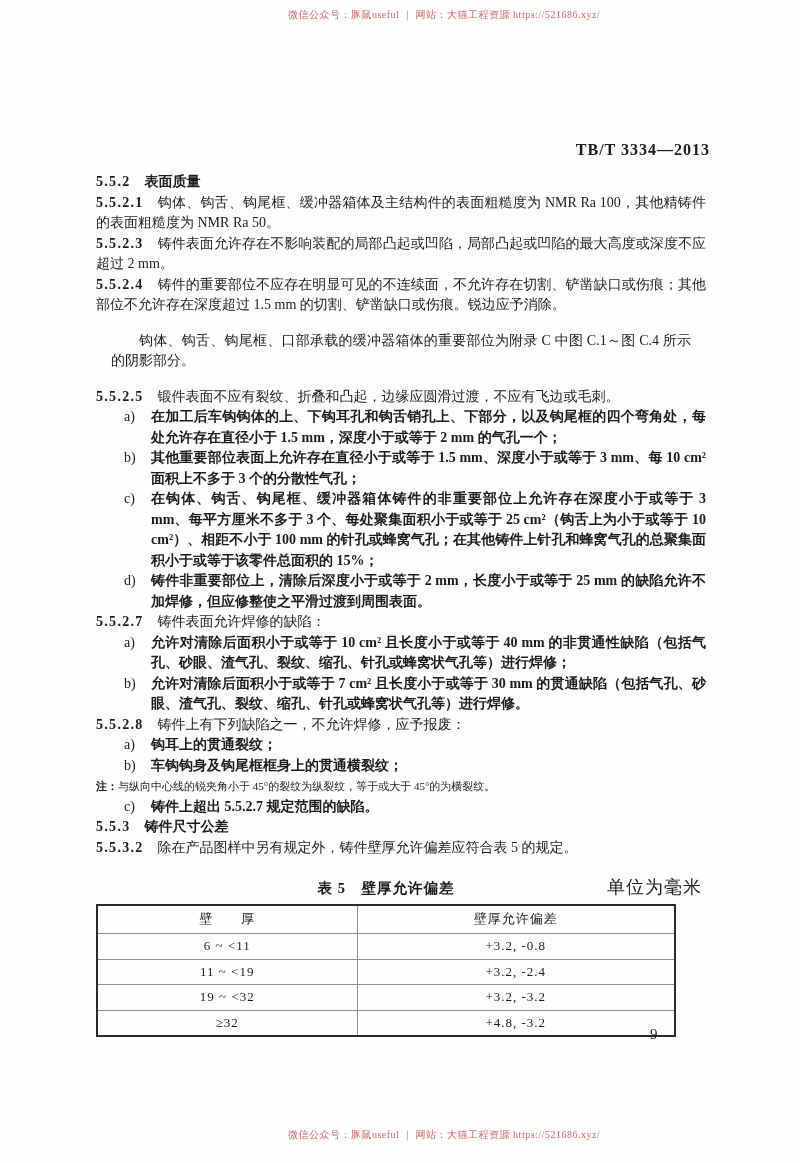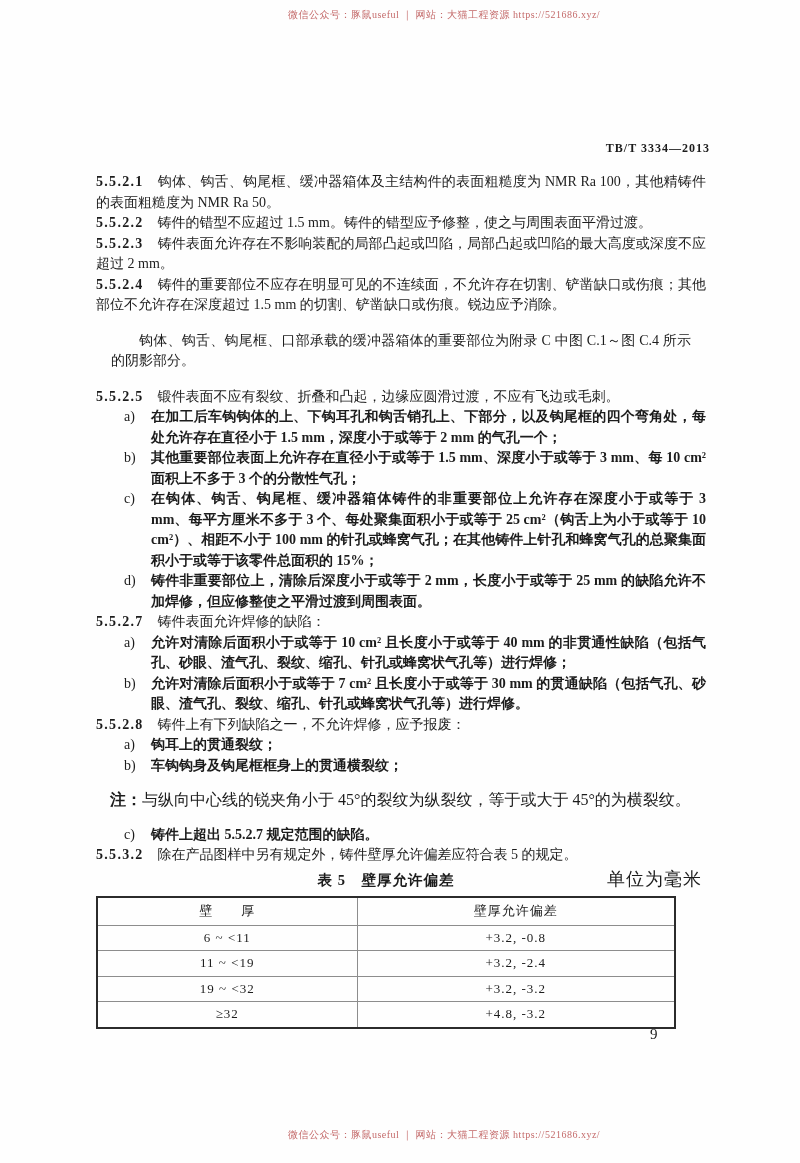--- a/index.html
+++ b/index.html
@@ -9,37 +9,37 @@
     font-family:"Liberation Serif","DejaVu Serif",serif;
   }
   .wm{
     position:absolute;left:7px;width:800px;text-align:center;
     color:#c46a6a;font-size:10px;letter-spacing:.5px;white-space:nowrap;margin-left:37px;
   }
   .wm-top{top:8px;}
   .wm-bottom{top:1128px;}
   .std-no{
     position:absolute;top:141px;right:90px;
-    font-weight:bold;font-size:12px;letter-spacing:1px;
+    font-weight:bold;font-size:16px;letter-spacing:1px;
     font-family:"Liberation Serif","DejaVu Serif",serif;
   }
   .content{
     position:absolute;left:96px;top:172px;width:610px;
     font-size:14px;line-height:20.5px;text-align:justify;
   }
   .clause{margin:0;}
   .num{font-weight:bold;letter-spacing:1.3px;margin-right:14px;white-space:nowrap;}
   .head{font-weight:bold;}
   .indent{margin:15px;text-indent:2em;}
   .li{display:flex;margin:0;padding-left:28px;}
   .li .marker{flex:none;width:27px;}
   .li .litext{flex:1;text-align:justify;font-weight:bold;}
-  .note{margin:14px;font-size:16px;line-height:20.5px;}
+  .note{margin:0;font-size:11px;line-height:20.5px;}
   .note .note-label{font-weight:bold;}
-  .tbl-section{margin-top:2px;width:580px;position:relative;}
+  .tbl-section{margin-top:18px;width:580px;position:relative;}
   .cap-row{position:relative;height:24px;line-height:24px;margin-bottom:4px;}
   .cap{display:block;text-align:center;font-weight:bold;font-size:14.5px;letter-spacing:1px;}
   .unit{position:absolute;right:-26px;bottom:1px;font-size:18px;font-weight:normal;letter-spacing:1px;}
   table.t5{width:580px;border-collapse:collapse;border:2.5px solid #2b2b2b;font-size:13px;}
   table.t5 th,table.t5 td{
     border:1px solid #8d8d8d;text-align:center;vertical-align:middle;
     padding:2px 4px;font-weight:normal;height:20px;letter-spacing:1px;
   }
   table.t5 th{height:23px;}
   table.t5 col.c1{width:45%;}
@@ -47,24 +47,24 @@
 </style>
 </head>
 <body>
 
 <div class="wm wm-top">微信公众号：豚鼠useful ｜ 网站：大猫工程资源 https://521686.xyz/</div>
 
 <div class="std-no">TB/T 3334—2013</div>
 
 <div class="content">
 
+  <p class="clause head"><span class="num">5.5.2</span><span>表面质量</span></p>
 
   <p class="clause"><span class="num">5.5.2.1</span><span>钩体、钩舌、钩尾框、缓冲器箱体及主结构件的表面粗糙度为 NMR Ra 100，其他精铸件的表面粗糙度为 NMR Ra 50。</span></p>
 
-  <p class="clause"><span class="num">5.5.2.2</span><span>铸件的错型不应超过 1.5 mm。铸件的错型应予修整，使之与周围表面平滑过渡。</span></p>
 
   <p class="clause"><span class="num">5.5.2.3</span><span>铸件表面允许存在不影响装配的局部凸起或凹陷，局部凸起或凹陷的最大高度或深度不应超过 2 mm。</span></p>
 
   <p class="clause"><span class="num">5.5.2.4</span><span>铸件的重要部位不应存在明显可见的不连续面，不允许存在切割、铲凿缺口或伤痕；其他部位不允许存在深度超过 1.5 mm 的切割、铲凿缺口或伤痕。锐边应予消除。</span></p>
 
   <p class="indent">钩体、钩舌、钩尾框、口部承载的缓冲器箱体的重要部位为附录 C 中图 C.1～图 C.4 所示的阴影部分。</p>
 
   <p class="clause"><span class="num">5.5.2.5</span><span>锻件表面不应有裂纹、折叠和凸起，边缘应圆滑过渡，不应有飞边或毛刺。</span></p>
 
 
@@ -112,20 +112,21 @@
       <span class="litext">车钩钩身及钩尾框框身上的贯通横裂纹；</span>
     </div>
 
   <p class="note"><span class="note-label">注：</span><span>与纵向中心线的锐夹角小于 45°的裂纹为纵裂纹，等于或大于 45°的为横裂纹。</span></p>
 
   <div class="li">
       <span class="marker">c)</span>
       <span class="litext">铸件上超出 5.5.2.7 规定范围的缺陷。</span>
     </div>
 
+  <p class="clause head"><span class="num">5.5.3</span><span>铸件尺寸公差</span></p>
 
 
   <p class="clause"><span class="num">5.5.3.2</span><span>除在产品图样中另有规定外，铸件壁厚允许偏差应符合表 5 的规定。</span></p>
 
   <div class="tbl-section">
     <div class="cap-row">
       <span class="cap">表 5　壁厚允许偏差</span>
       <span class="unit">单位为毫米</span>
     </div>
     <table class="t5">

